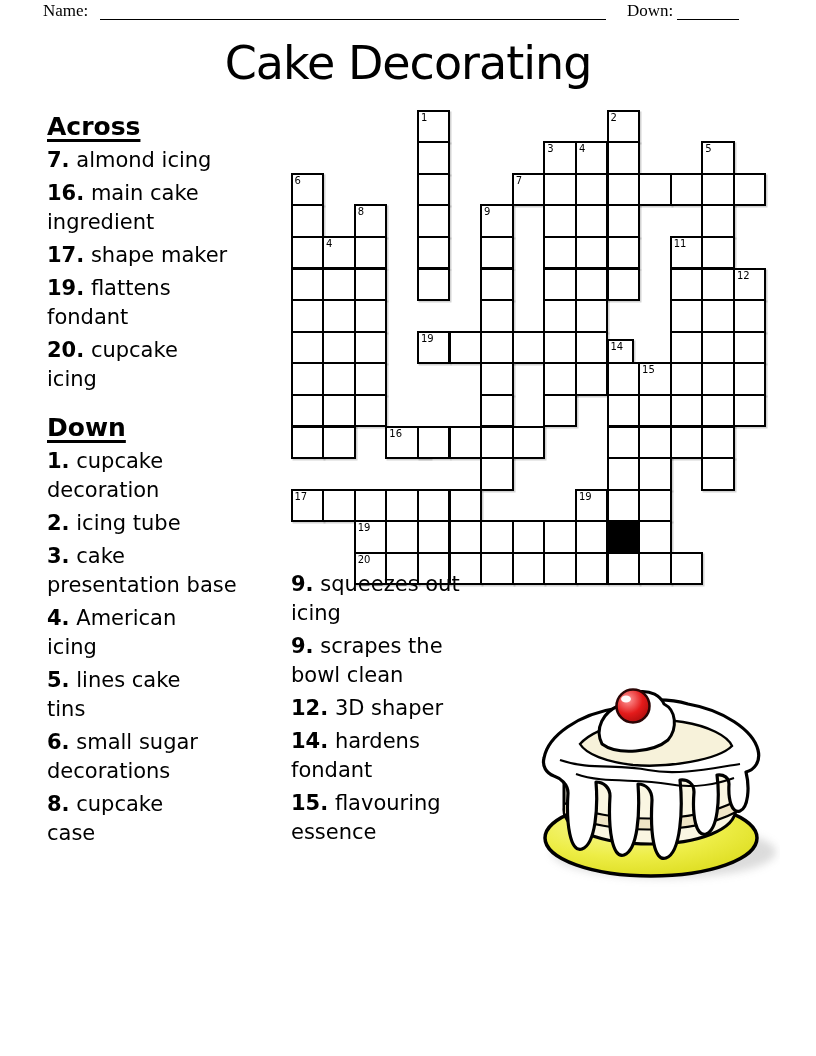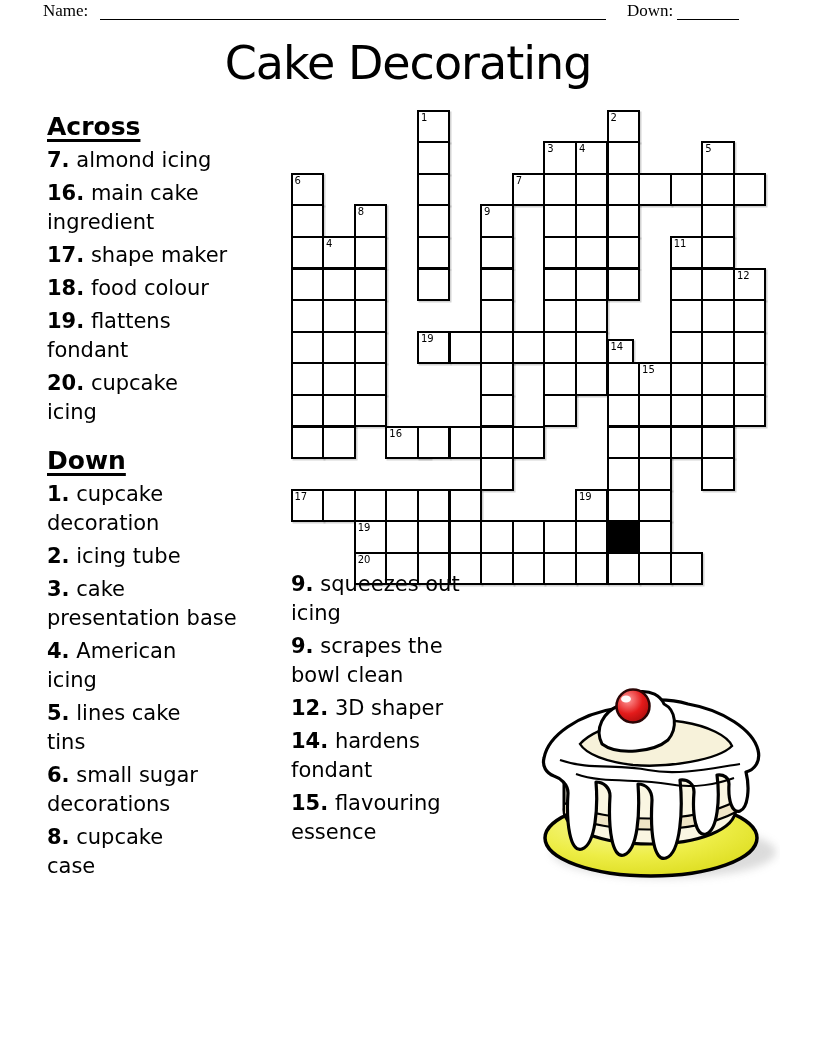--- a/index.html
+++ b/index.html
@@ -230,21 +230,20 @@
     <div class="cell" style="left: 638.1px; top: 551.9px; width: 33.6px; height: 33.6px;"></div>
     <div class="cell" style="left: 669.7px; top: 551.9px; width: 33.6px; height: 33.6px;"></div>
   </div>
 
 <div class="clue-col" id="left-col">
   <h2 class="sec-heading">Across</h2>
   <div>
       <div class="clue"><b>7.</b> almond icing</div>
       <div class="clue"><b>16.</b> main cake<br>ingredient</div>
       <div class="clue"><b>17.</b> shape maker</div>
-      <div class="clue"><b>18.</b> food colour</div>
       <div class="clue"><b>19.</b> flattens<br>fondant</div>
       <div class="clue"><b>20.</b> cupcake<br>icing</div>
     </div>
   <h2 class="sec-heading down-h">Down</h2>
   <div>
       <div class="clue"><b>1.</b> cupcake<br>decoration</div>
       <div class="clue"><b>2.</b> icing tube</div>
       <div class="clue"><b>3.</b> cake<br>presentation base</div>
       <div class="clue"><b>4.</b> American<br>icing</div>
       <div class="clue"><b>5.</b> lines cake<br>tins</div>

